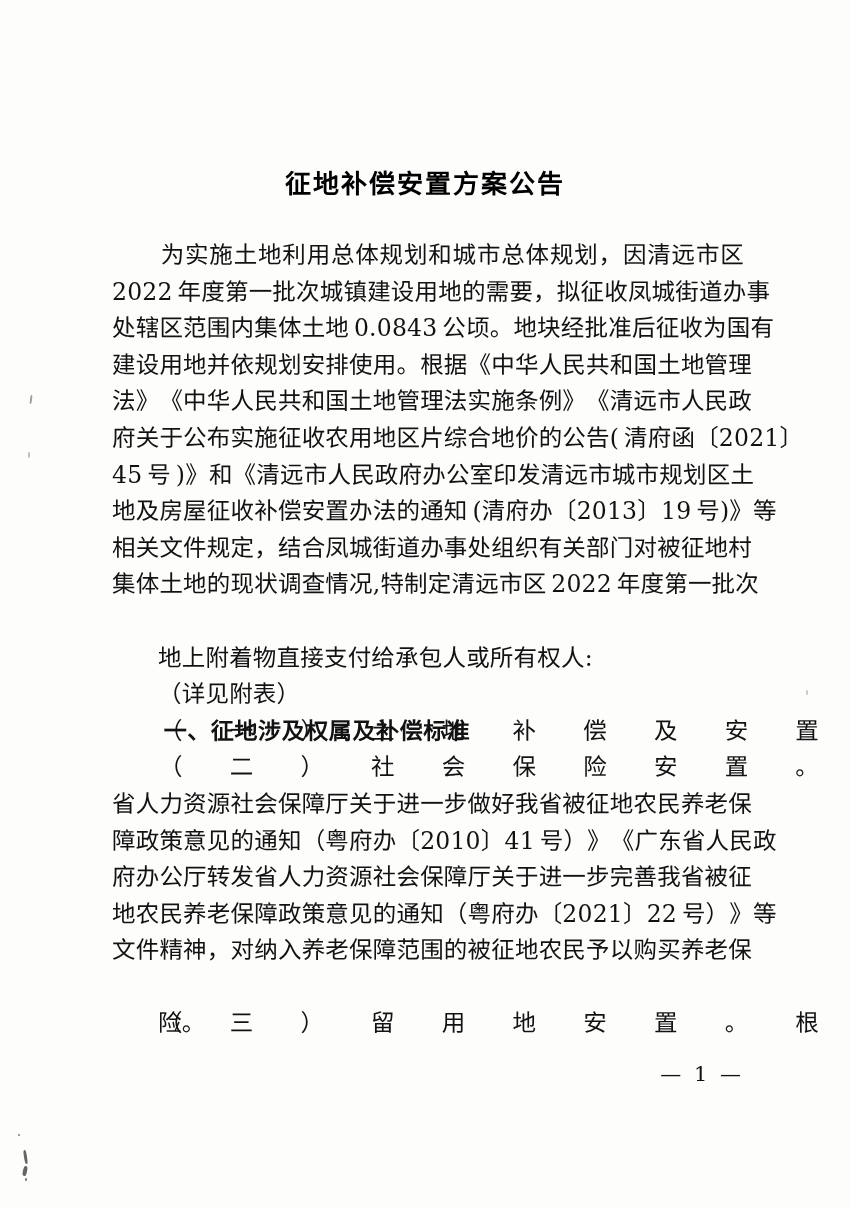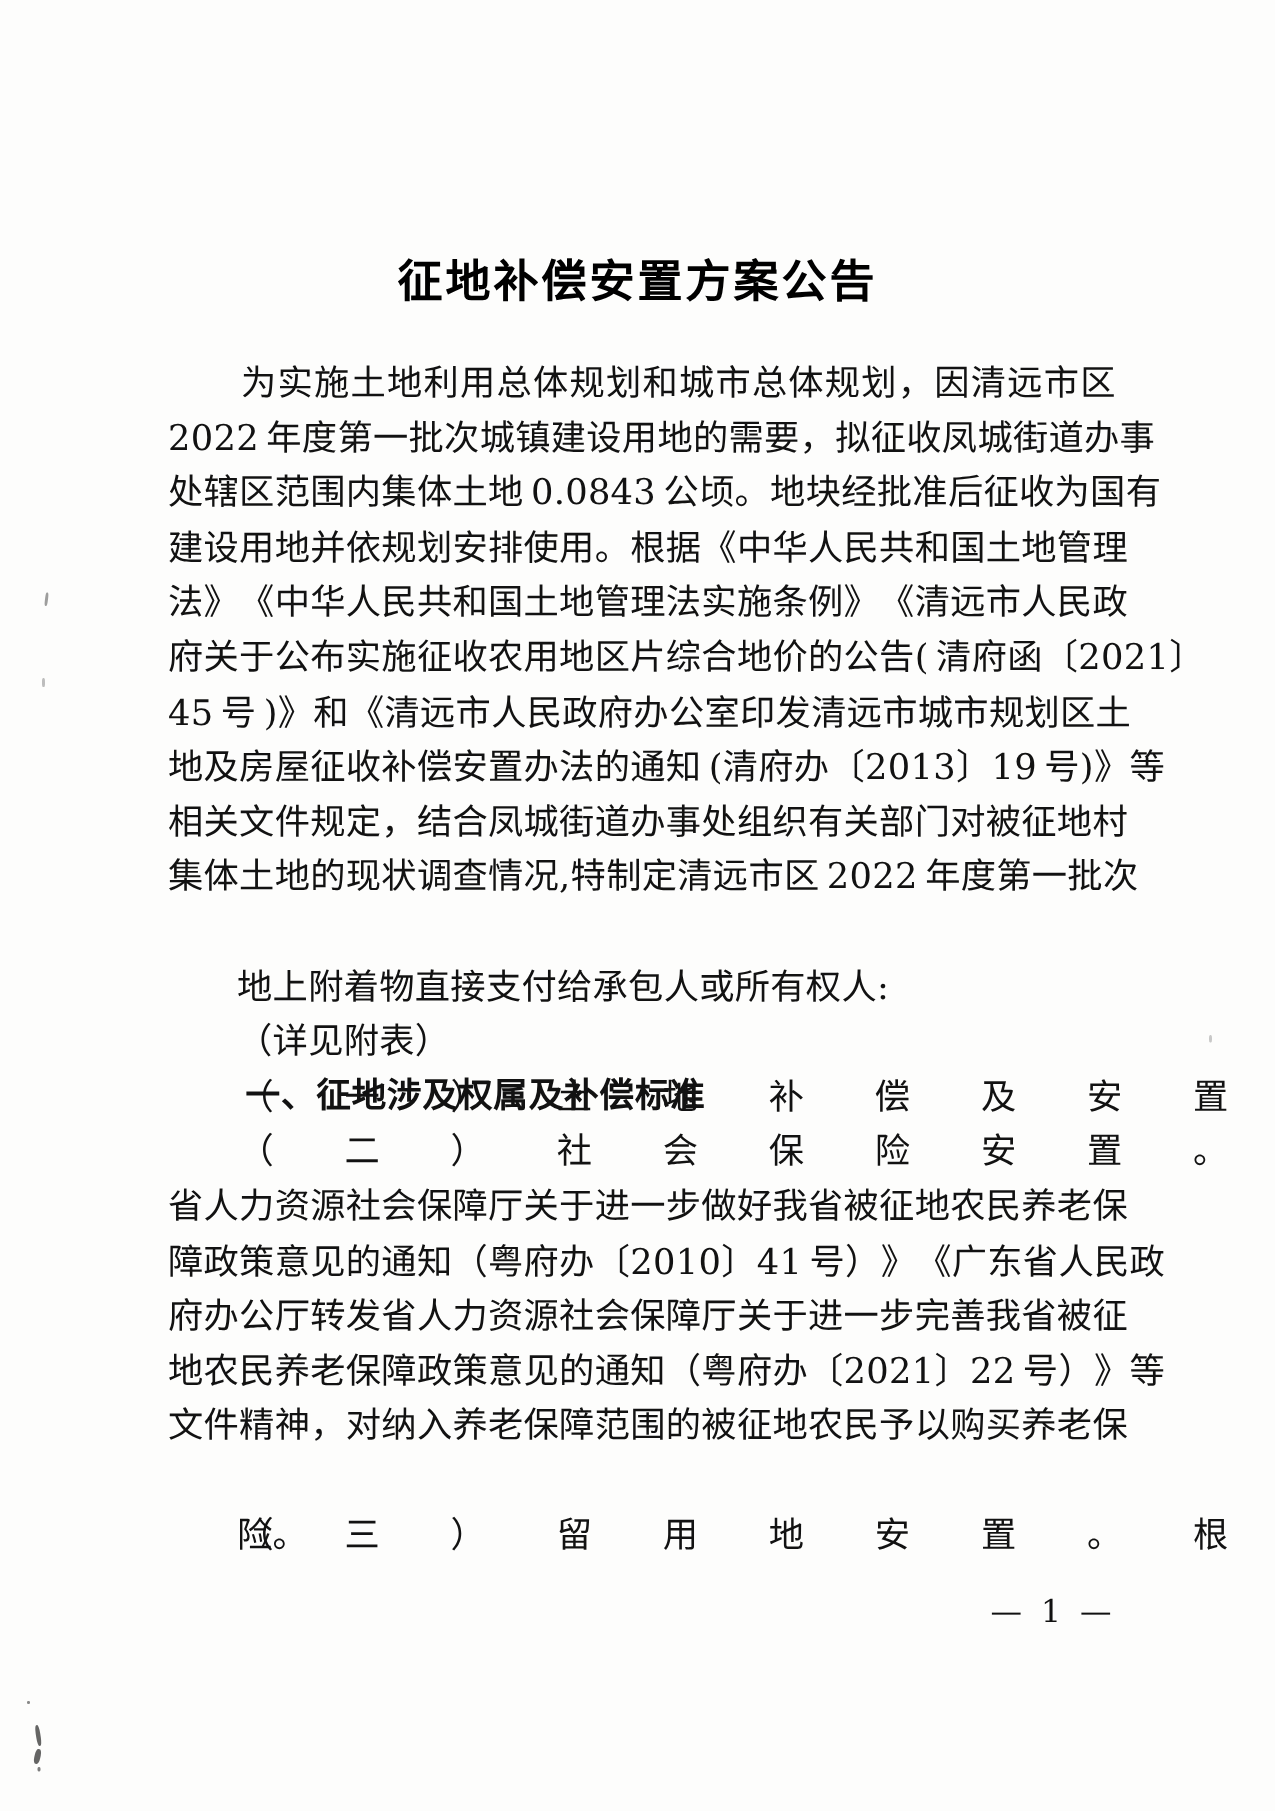--- a/index.html
+++ b/index.html
@@ -37,21 +37,21 @@
   .sp-f { left: 25px;  top: 1178px; width: 2px; height: 3px;  opacity:.60; }
   .sp-g { left: 806px; top: 690px;  width: 2px; height: 5px;  opacity:.25; }
 
   
   .doc-title {
     position: absolute;
     left: 0;
     right: 0;
     top: 163px;
     text-align: center;
-    font-size: 30px;
+    font-size: 26px;
     font-weight: 700;
     letter-spacing: 2px;
     font-family: Liberation Mono, monospace;
     color: #000;
   }
 
   
   .body-block {
     position: absolute;
     left: 112px;

